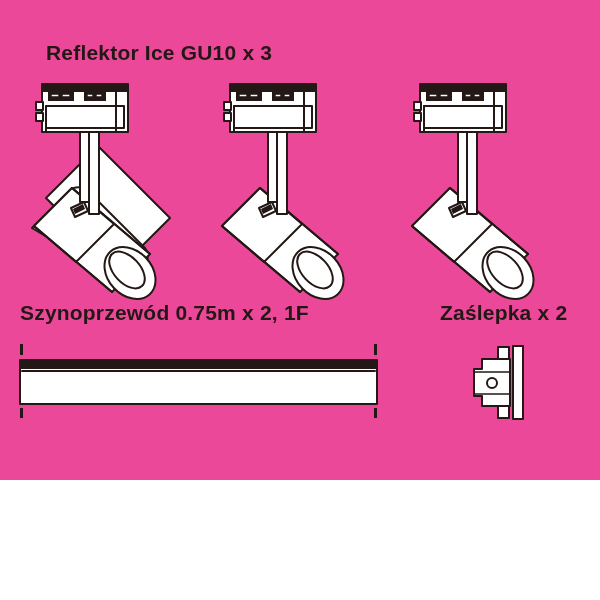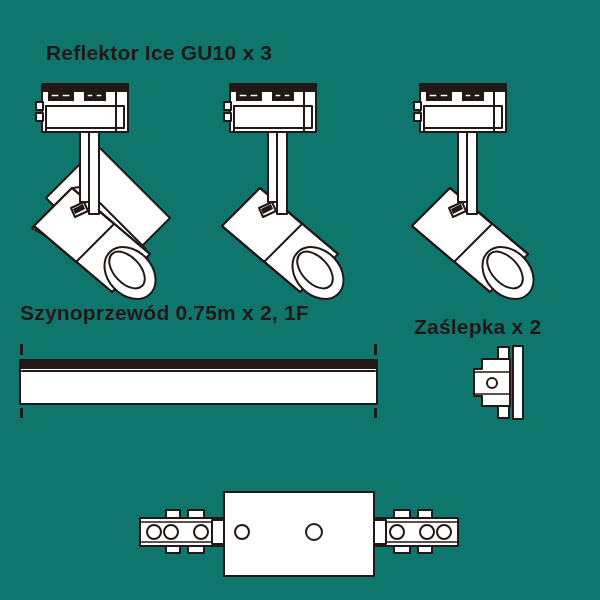--- a/index.html
+++ b/index.html
@@ -7,22 +7,22 @@
     margin: 0;
     padding: 0;
     background: #ffffff;
   }
   body {
     font-family: "Liberation Sans", sans-serif;
   }
   #sheet {
     position: relative;
     width: 600px;
-    height: 600px;
-    background: #0f766e;
+    height: 480px;
+    background: #ec4899;
     overflow: hidden;
   }
   .label {
     position: absolute;
     color: #231815;
     font-family: "Liberation Sans", sans-serif;
     font-size: 21px;
     font-weight: 700;
     letter-spacing: 0.2px;
     white-space: nowrap;
@@ -194,21 +194,21 @@
       <rect class="tick" x="358" y="64" width="3" height="10"></rect>
 
       <rect class="fillwhite" x="4" y="16" width="357" height="44"></rect>
 
       <rect class="solid" x="4" y="16" width="357" height="9"></rect>
 
       <path class="ln" d="M6 27 H359"></path>
     </svg>
   </div>
 
-  <div class="label" style="left:414px; top:302px;margin-top:14px;">Zaślepka x 2</div>
+  <div class="label" style="left:440px; top:302px;">Zaślepka x 2</div>
 
   <div class="group" style="left:466px; top:344px;">
     <svg width="68" height="78" viewBox="0 0 68 78">
 
       <rect class="fillwhite" x="32" y="3" width="11" height="12"></rect>
 
       <rect class="fillwhite" x="32" y="62" width="11" height="12"></rect>
 
       <path class="fillwhite" d="M16 15 H44 V62 H16 V52 H8 V25 H16 Z"></path>
 

